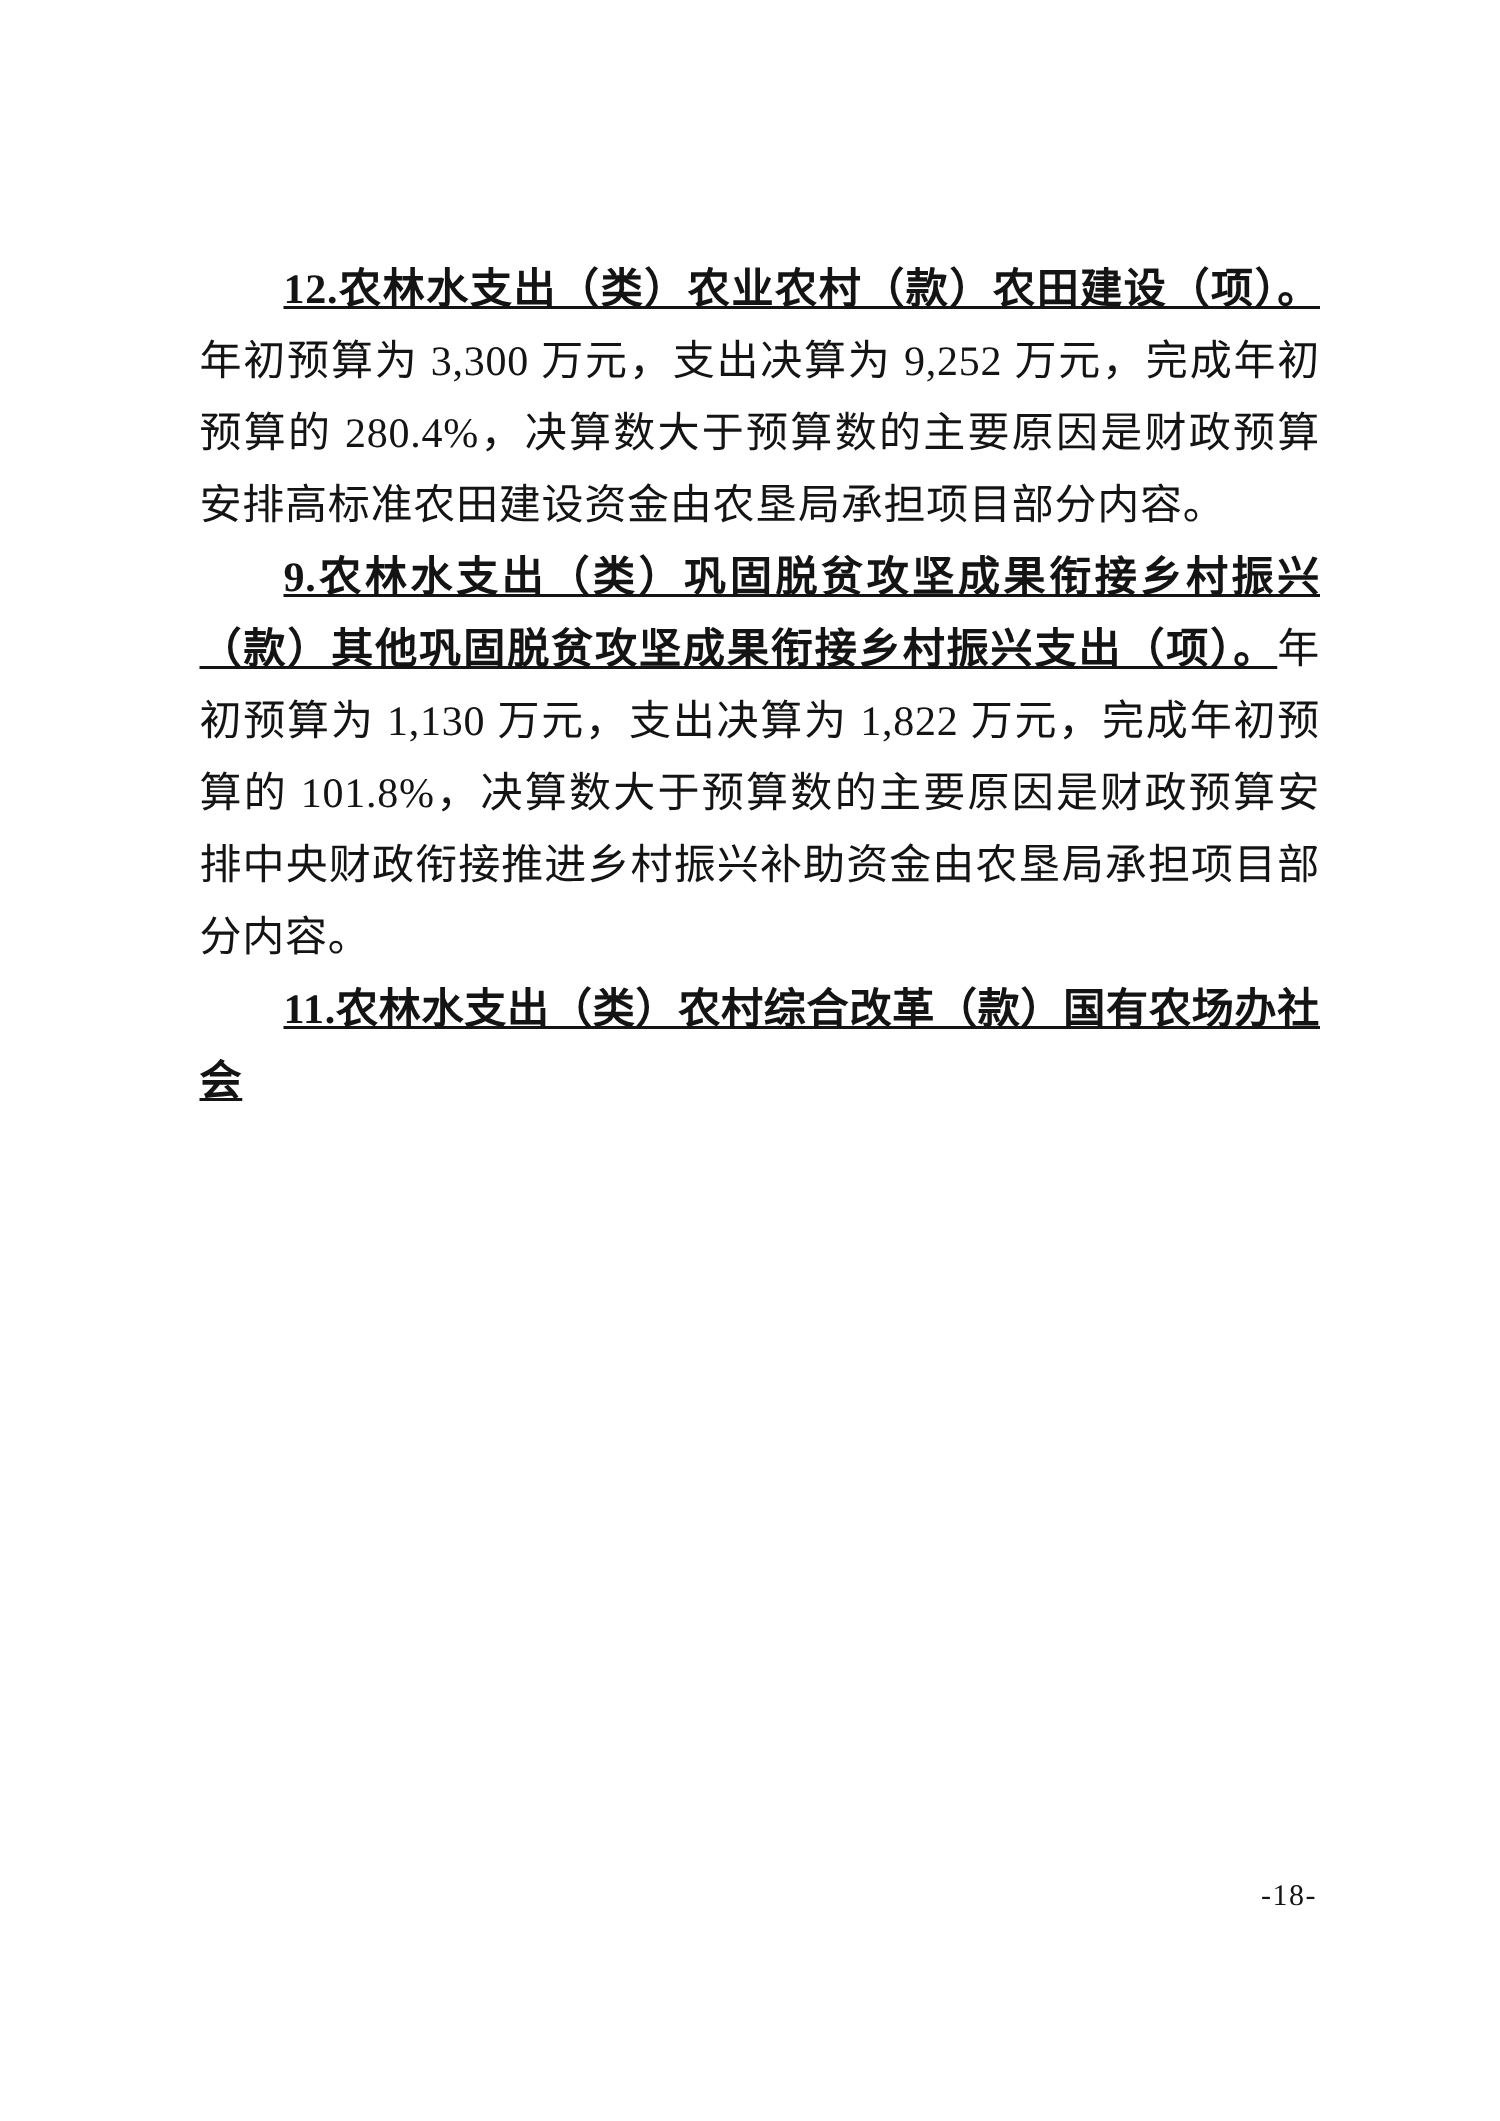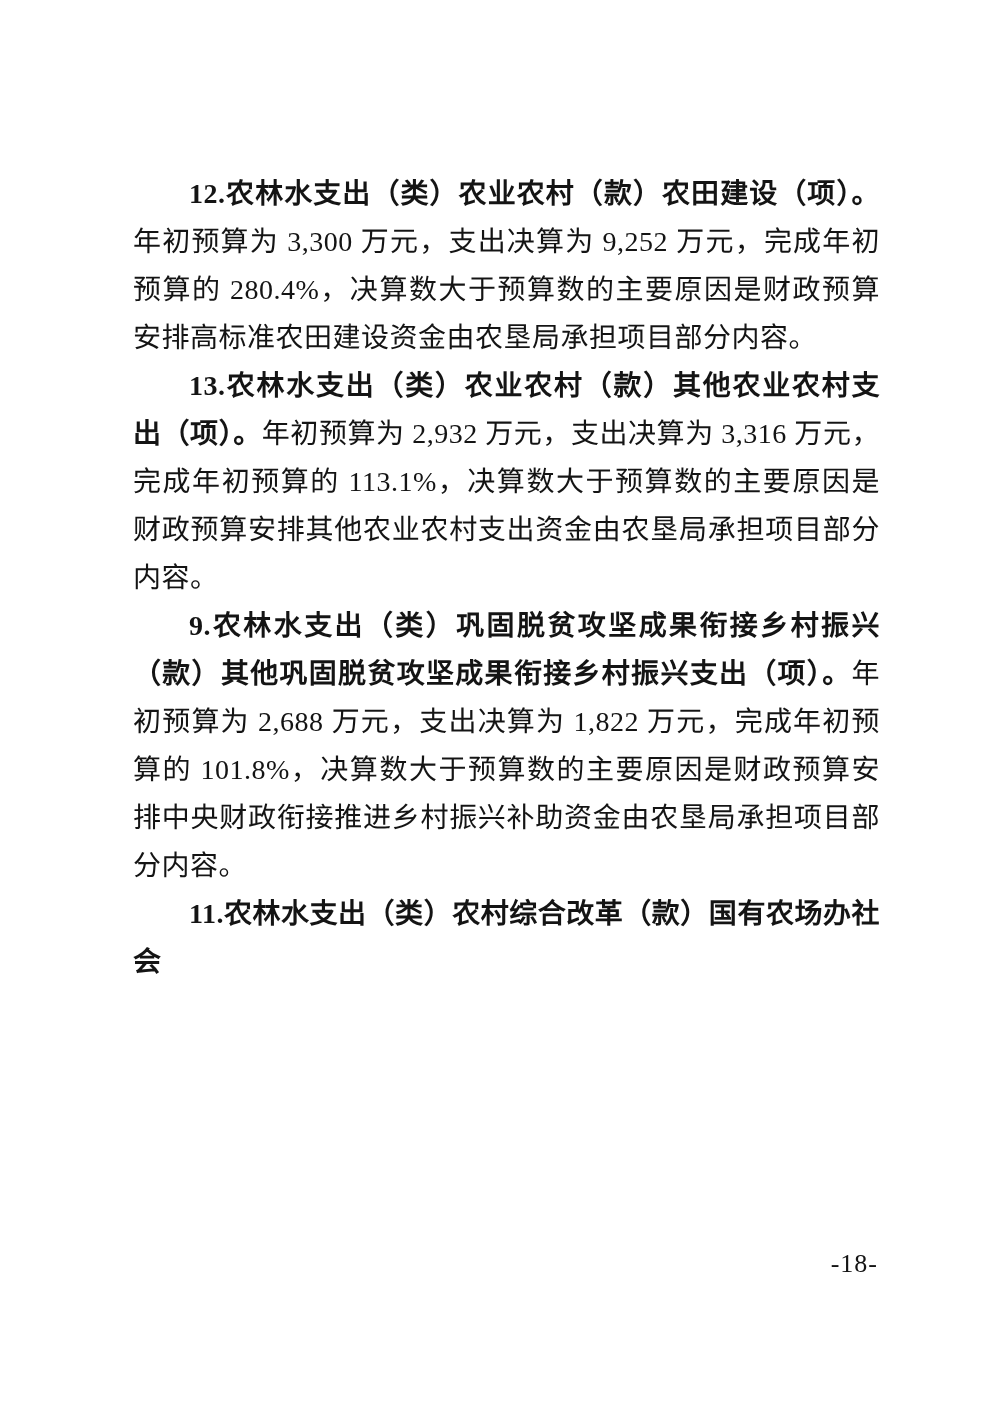--- a/index.html
+++ b/index.html
@@ -25,46 +25,46 @@
   p.para {
     margin: 0;
     font-size: 28px;
     line-height: 48px;
     text-align: justify;
     text-indent: 2em;
     letter-spacing: 0.5px;
   }
   p.para .hd {
     font-weight: bold;
+    text-decoration: underline;
   }
   p.para.justify-last {
     text-align-last: justify;
   }
   .page-number {
     position: absolute;
     top: 1248px;
     right: 122px;
-    font-size: 26px;
+    font-size: 20px;
     line-height: 32px;
     letter-spacing: 1px;
     font-family: "Liberation Serif", serif;
   }
 </style>
 </head>
 <body>
 
 <div class="page">
   <div class="content">
 
     <p class="para"><span class="hd">12.农林水支出（类）农业农村（款）农田建设（项）。</span><span>年初预算为 3,300 万元，支出决算为 9,252 万元，完成年初预算的 280.4%，决算数大于预算数的主要原因是财政预算安排高标准农田建设资金由农垦局承担项目部分内容。</span></p>
 
-    <p class="para"><span class="hd">13.农林水支出（类）农业农村（款）其他农业农村支出（项）。</span><span>年初预算为 2,932 万元，支出决算为 3,316 万元，完成年初预算的 113.1%，决算数大于预算数的主要原因是财政预算安排其他农业农村支出资金由农垦局承担项目部分内容。</span></p>
 
 
 
-    <p class="para"><span class="hd">9.农林水支出（类）巩固脱贫攻坚成果衔接乡村振兴（款）其他巩固脱贫攻坚成果衔接乡村振兴支出（项）。</span><span>年初预算为 2,688 万元，支出决算为 1,822 万元，完成年初预算的 101.8%，决算数大于预算数的主要原因是财政预算安排中央财政衔接推进乡村振兴补助资金由农垦局承担项目部分内容。</span></p>
+    <p class="para"><span class="hd">9.农林水支出（类）巩固脱贫攻坚成果衔接乡村振兴（款）其他巩固脱贫攻坚成果衔接乡村振兴支出（项）。</span><span>年初预算为 1,130 万元，支出决算为 1,822 万元，完成年初预算的 101.8%，决算数大于预算数的主要原因是财政预算安排中央财政衔接推进乡村振兴补助资金由农垦局承担项目部分内容。</span></p>
 
     <p class="para justify-last"><span class="hd">11.农林水支出（类）农村综合改革（款）国有农场办社会</span><span></span></p>
 
   </div>
 
   <div class="page-number">-18-</div>
 </div>
 
 </body></html>

